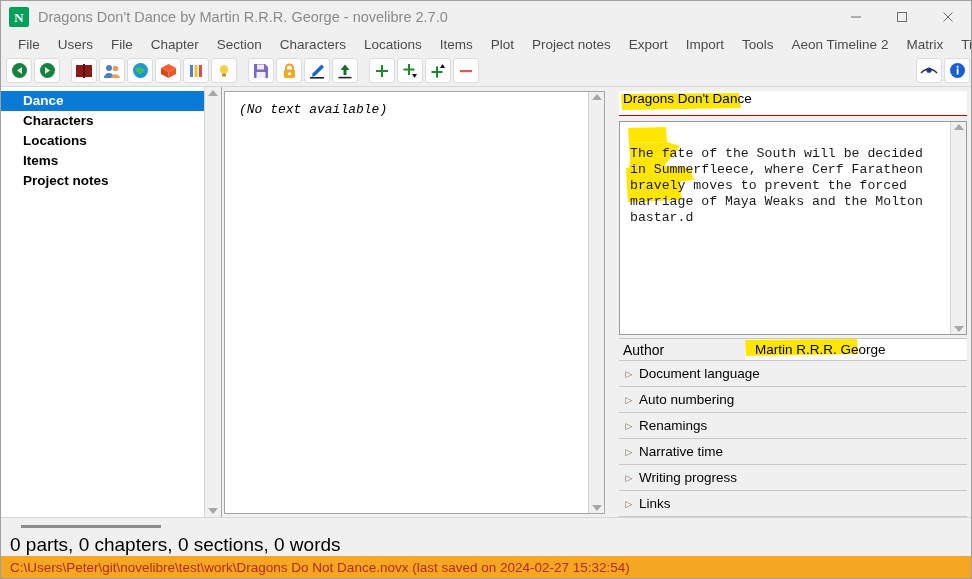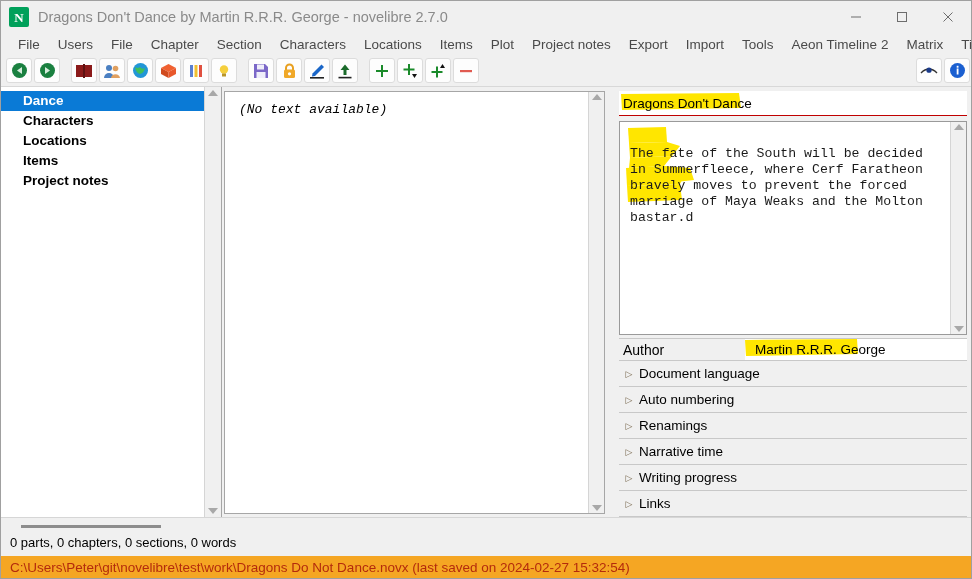--- a/index.html
+++ b/index.html
@@ -113,21 +113,21 @@
 
   
   .right{
     width:356px;flex:0 0 356px;background:#f0f0f0;
     display:flex;flex-direction:column;min-height:0;
     padding-right:2px;box-sizing:border-box;
   }
   .title-field{
     margin:4px 2px 0 4px;height:24px;background:#ffffff;
     border-bottom:1.5px solid #c00000;
-    display:flex;align-items:center;position:relative;
+    display:flex;position:relative;
   }
   .title-text{
     font-size:13.5px;color:#000000;padding-left:4px;
     position:relative;z-index:2;
   }
   .desc-box{
     margin:5px 2px 0 4px;flex:1;min-height:0;
     background:#ffffff;border:1px solid #9a9a9a;
     display:flex;position:relative;box-sizing:border-box;
   }
@@ -176,22 +176,22 @@
 
   
   .grip-row{
     height:17px;flex:0 0 17px;background:#f0f0f0;
     display:flex;align-items:center;
     border-top:1px solid #d6d6d6;
   }
   .grip{width:140px;height:3px;background:#8d8d8d;margin-left:20px;}
   .statusbar{
     height:21px;flex:0 0 21px;background:#f0f0f0;
-    display:flex;align-items:flex-start;padding-left:9px;
-    font-size:13px;color:#000000;
+    display:flex;align-items:flex-end;padding-left:9px;
+    font-size:19px;color:#000000;
   }
   .pathbar{
     height:22px;flex:0 0 22px;background:#f5a623;
     display:flex;align-items:center;padding-left:9px;
     font-size:13.5px;color:#b42b0c;white-space:nowrap;text-align:center;
   }
   .arrow-up, .arrow-down{width:0;height:0;}
   .arrow-up{border-left:5px solid transparent;border-right:5px solid transparent;border-bottom:6px solid #a8a8a8;}
   .arrow-down{border-left:5px solid transparent;border-right:5px solid transparent;border-top:6px solid #a8a8a8;}
 </style>

